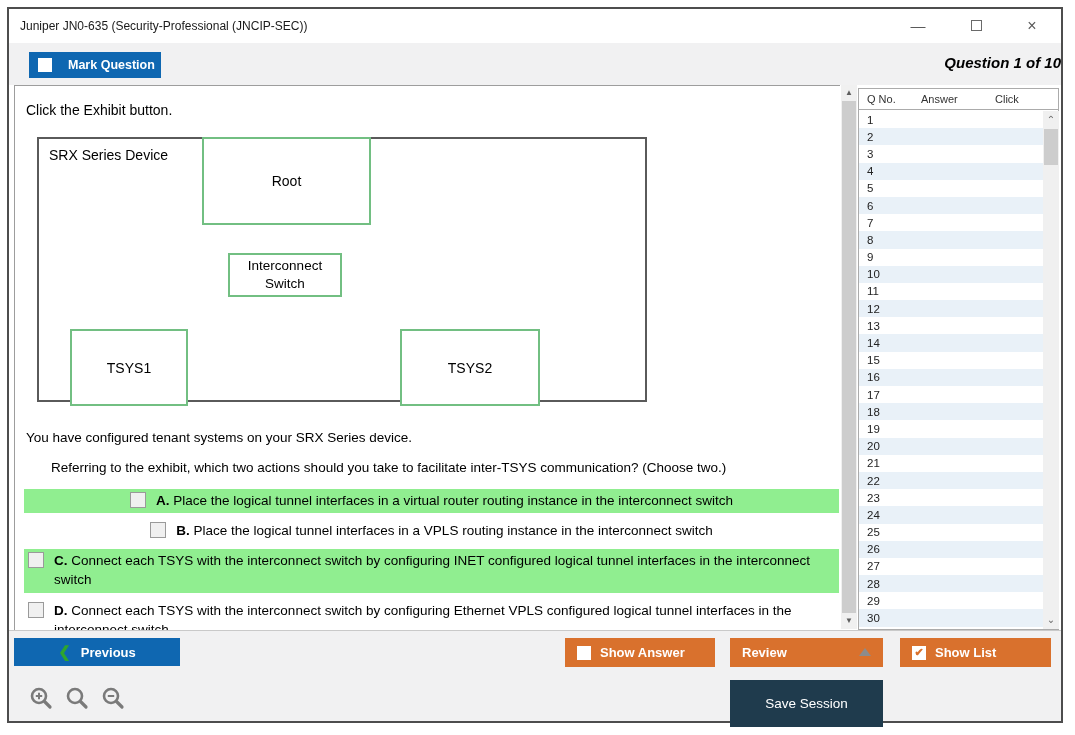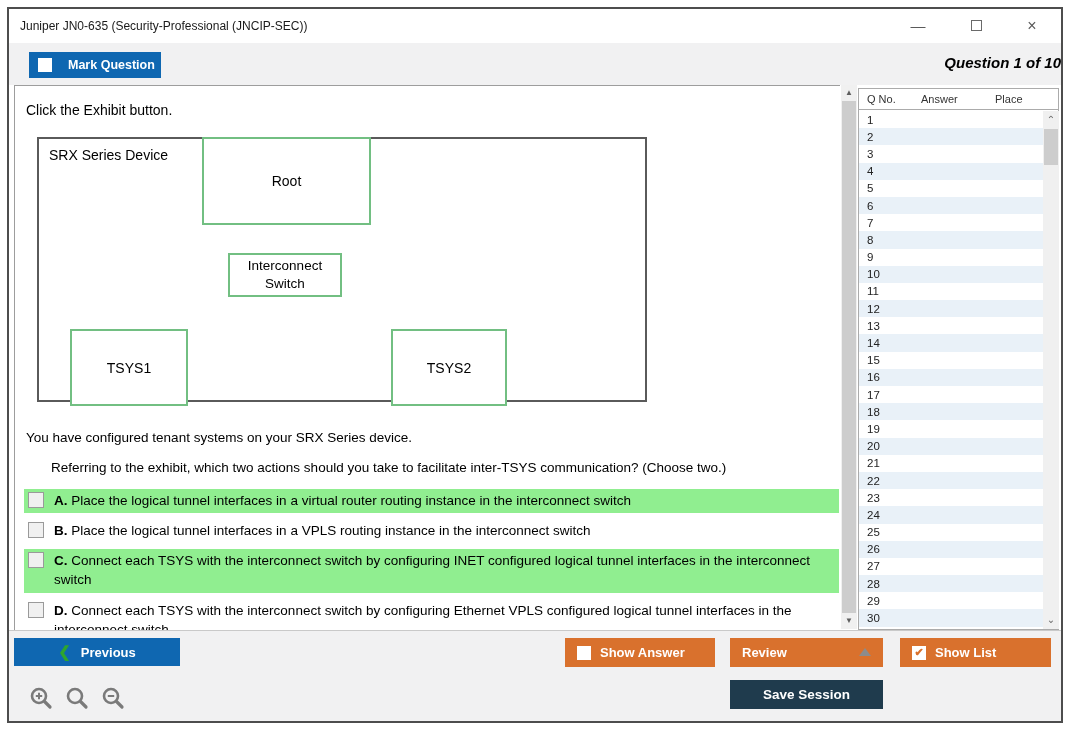--- a/index.html
+++ b/index.html
@@ -24,28 +24,28 @@
   .main { position:absolute; left:5px; top:76px; width:826px; height:545px; background:#fff; border-top:1px solid #9d9d9d; border-left:1px solid #9d9d9d; overflow:hidden; }
   .instruction { position:absolute; left:11px; top:16px; font-size:14px; color:#000; }
 
   
   .exhibit { position:absolute; left:22px; top:51px; width:610px; height:265px; border:2px solid #5A5A5A; }
   .exhibit .devlabel { position:absolute; left:10px; top:8px; font-size:14px; color:#000; }
   .gbox { position:absolute; border:2px solid #72BF82; background:#fff; display:flex; align-items:center; justify-content:center; text-align:center; font-size:14px; color:#000; }
   .gbox.root { left:163px; top:-2px; width:169px; height:88px; }
   .gbox.interconnect { left:189px; top:114px; width:114px; height:44px; font-size:13.5px; line-height:1.35; }
   .gbox.tsys1 { left:31px; top:190px; width:118px; height:77px; }
-  .gbox.tsys2 { left:352px; top:190px; width:116px; height:77px; }
+  .gbox.tsys2 { left:361px; top:190px; width:140px; height:77px; }
 
   .statement { position:absolute; left:11px; font-size:13.5px; color:#000; }
   .st1 { top:344px; } .st2 { top:374px;margin-left:25px; }
 
   
   .options { position:absolute; left:9px; top:403px; width:815px; }
-  .option { position:relative; display:flex; margin-bottom:6px; padding:2px 4px 3px 4px; align-items:flex-start; }
+  .option { position:relative; display:flex; margin-bottom:6px; padding:2px 4px 3px 4px; align-items:flex-start;justify-content:center; }
   .option.highlight { background:#90EE90; }
   .option .ocb { flex:0 0 16px; width:16px; height:16px; background:#F0F0F0; border:1px solid #9a9a9a; margin:1px 10px 0 0; cursor:pointer; }
   .option .otext { font-size:13.5px; color:#000; line-height:1.42; }
   .option .otext b { font-weight:bold; }
 
   
   .vscroll { position:absolute; background:#F0F0F0; }
   .vscroll.mainsb { left:832px; top:76px; width:16px; height:544px; }
   .sb-arrow { position:absolute; left:0; width:100%; height:16px; color:#5E5E5E; font-size:8px; text-align:center; line-height:16px; cursor:pointer; }
   .sb-arrow.up { top:0; } .sb-arrow.down { bottom:0; }
@@ -74,21 +74,21 @@
   .btn.blue { background:#0F67B1; height:28px; top:7px; }
   .btn.prev { left:5px; width:166px; }
   .btn.next { left:185px; width:150px; }
   .chevg { color:#2EA52F; font-weight:bold; font-size:15px; }
   .btn.prev .chevg { margin-right:10px; } .btn.next .chevg { margin-left:12px; }
   .btn.orange { background:#D9712D; height:29px; top:7px; }
   .btn.showanswer { left:556px; width:150px; justify-content:flex-start; padding-left:12px; gap:9px; }
   .btn.review { left:721px; width:153px; justify-content:flex-start; padding-left:12px; }
   .btn.review .tri { position:absolute; right:12px; top:10px; width:0; height:0; border-left:6px solid transparent; border-right:6px solid transparent; border-bottom:8px solid #8C8C8C; }
   .btn.showlist { left:891px; width:151px; justify-content:flex-start; padding-left:12px; gap:9px; }
-  .btn.navy { background:#1F3B4D; height:29px; top:49px; font-weight:bold; font-size:13.5px; }
+  .btn.navy { background:#1F3B4D; height:47px; top:49px; font-weight:normal; font-size:13.5px; }
   .btn.savesession { left:721px; width:153px; }
   .btn.endexam { left:891px; width:151px; }
   .zoomicons { position:absolute; left:19px; top:55px; display:flex; gap:10px; }
   .zoomicons svg { cursor:pointer; }
 </style>
 </head>
 <body>
 
 <div class="window">
 
@@ -144,21 +144,21 @@
   <div class="vscroll mainsb">
     <div class="sb-arrow up">▲</div>
     <div class="sb-thumb"></div>
     <div class="sb-arrow down">▼</div>
   </div>
 
   <div class="sidebar">
     <div class="qhead">
       <span class="qh-no">Q No.</span>
       <span class="qh-ans">Answer</span>
-      <span class="qh-marked">Place</span>
+      <span class="qh-marked">Click</span>
     </div>
     <div class="qrows" id="qrows">
         <div class="qrow">
           <div class="c-no">1</div>
           <div class="c-ans"></div>
           <div class="c-marked"></div>
         </div>
         <div class="qrow">
           <div class="c-no">2</div>
           <div class="c-ans"></div>

